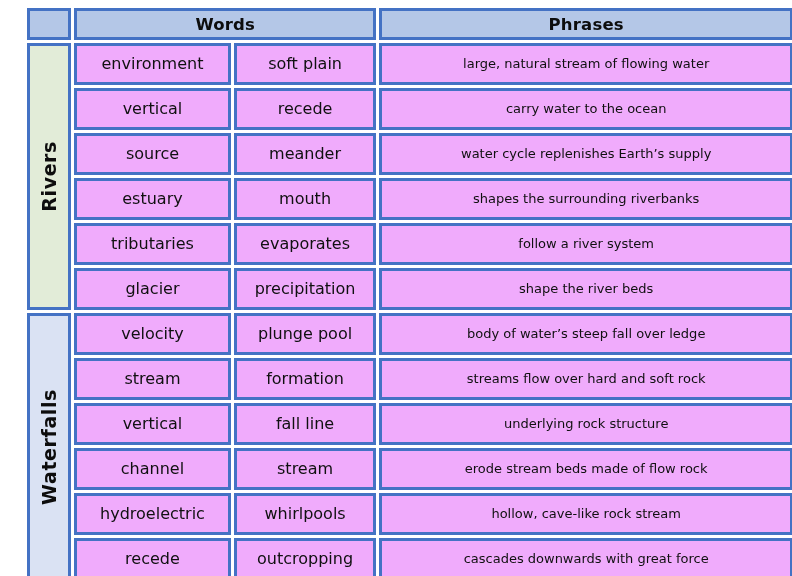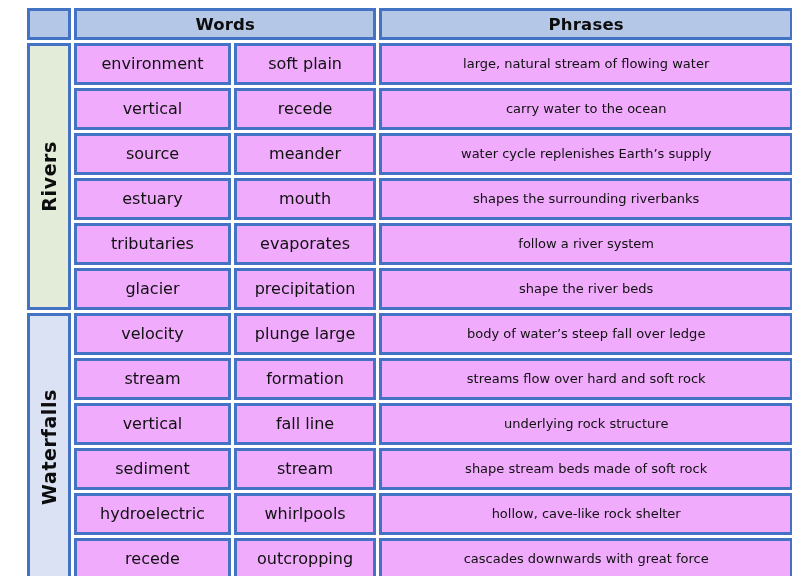--- a/index.html
+++ b/index.html
@@ -139,42 +139,42 @@
         <tr>
           <td class="cell word-a">glacier</td>
           <td class="cell word-b">precipitation</td>
           <td class="cell phrase">shape the river beds</td>
         </tr>
         <tr>
           <td class="section-label waterfalls" rowspan="6" style="background: rgb(218, 226, 243);">
             <span class="rot">Waterfalls</span>
           </td>
           <td class="cell word-a">velocity</td>
-          <td class="cell word-b">plunge large</td>
+          <td class="cell word-b">plunge pool</td>
           <td class="cell phrase">body of water’s steep fall over ledge</td>
         </tr>
         <tr>
           <td class="cell word-a">stream</td>
           <td class="cell word-b">formation</td>
           <td class="cell phrase">streams flow over hard and soft rock</td>
         </tr>
         <tr>
           <td class="cell word-a">vertical</td>
           <td class="cell word-b">fall line</td>
           <td class="cell phrase">underlying rock structure</td>
         </tr>
         <tr>
-          <td class="cell word-a">sediment</td>
+          <td class="cell word-a">channel</td>
           <td class="cell word-b">stream</td>
-          <td class="cell phrase">shape stream beds made of soft rock</td>
+          <td class="cell phrase">erode stream beds made of flow rock</td>
         </tr>
         <tr>
           <td class="cell word-a">hydroelectric</td>
           <td class="cell word-b">whirlpools</td>
-          <td class="cell phrase">hollow, cave-like rock shelter</td>
+          <td class="cell phrase">hollow, cave-like rock stream</td>
         </tr>
         <tr>
           <td class="cell word-a">recede</td>
           <td class="cell word-b">outcropping</td>
           <td class="cell phrase">cascades downwards with great force</td>
         </tr>
       </tbody>
   </table>
 </div>
 

